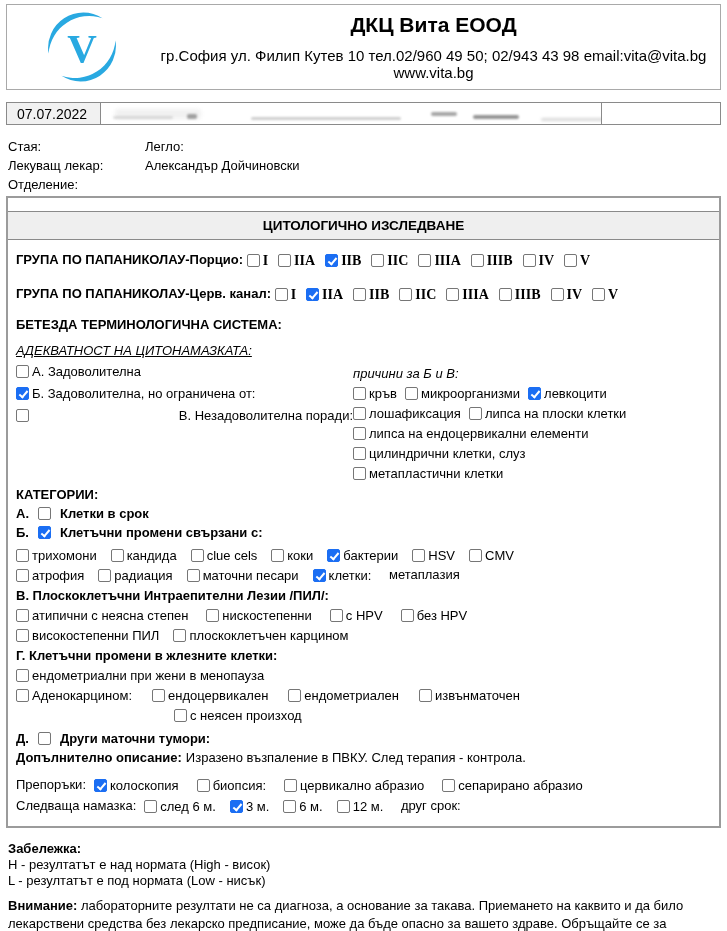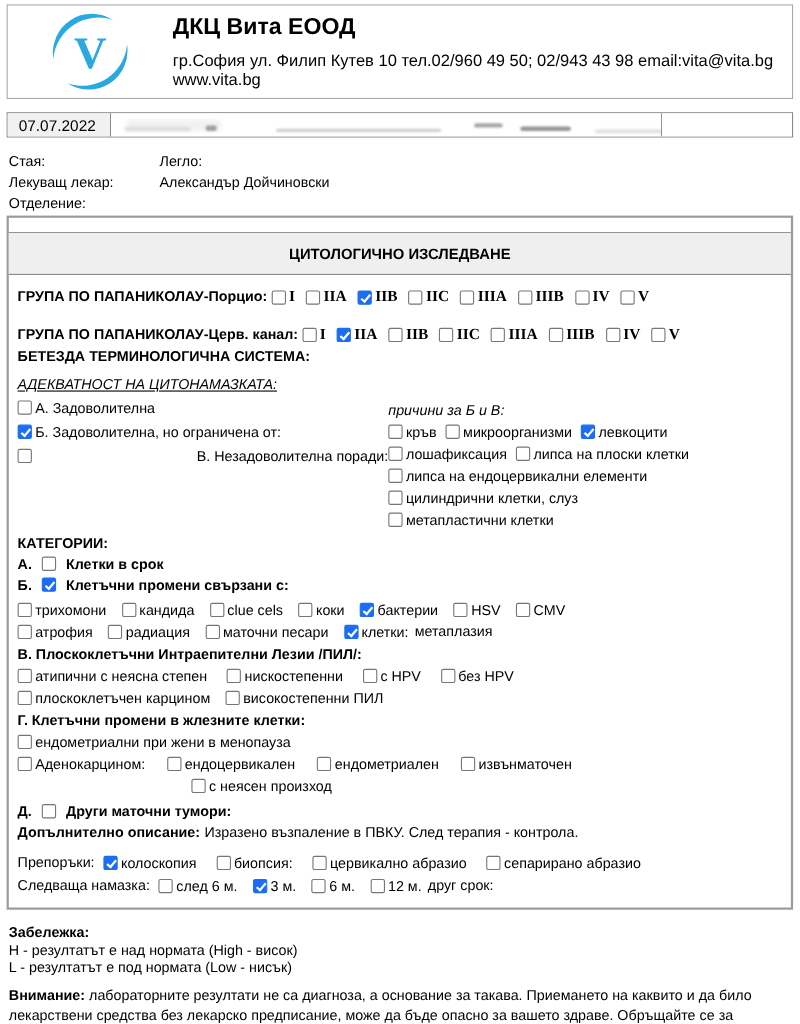--- a/index.html
+++ b/index.html
@@ -5,21 +5,21 @@
   * { box-sizing: border-box; margin: 0; padding: 0; }
   html, body { width: 727px; height: 931px; overflow: hidden; background: #fff; }
   body { font-family: "Liberation Sans", "DejaVu Sans", sans-serif; font-size: 13px; color: #000; position: relative; }
 
   
   .header-box { margin: 4px 6px 0 6px; height: 86px; border: 1px solid #a9a9a9; display: flex; align-items: center; }
   .logo { width: 150px; display: flex; justify-content: center; align-items: center; }
   .logo svg { display: block; }
   .logo .swoosh { fill: #29a9e1; }
   .logo .logo-v { fill: #29a9e1; font-family: "Liberation Serif", serif; font-size: 44px; font-weight: bold; }
-  .header-text { flex: 1; text-align: left; padding-right: 10px; }
+  .header-text { flex: 1; text-align: center; padding-right: 10px; }
   .clinic-name { font-size: 21px; font-weight: bold; margin-bottom: 10px; }
   .clinic-address, .clinic-website { font-size: 15px; line-height: 17px; }
 
   
   .strip { margin: 12px 6px 0 6px; height: 23px; border: 1px solid #8a8a8a; display: flex; }
   .date-cell { width: 94px; background: #f1f1f1; border-right: 1px solid #8a8a8a; display: flex; align-items: center; padding-left: 10px; font-size: 14px; }
   .mid-cell { flex: 1; position: relative; border-right: 1px solid #8a8a8a; background: #fff; overflow: hidden; }
   .right-cell { width: 118px; position: relative; background: #fff; overflow: hidden; }
   .smudge { position: absolute; border-radius: 2px; }
   .m1 { left: 12px; top: 13px; width: 60px; height: 3px; background: #bdbdbd; opacity: .5; filter: blur(1.3px); }
@@ -29,50 +29,50 @@
   .m5 { left: 372px; top: 12px; width: 46px; height: 4px; background: #4f4f4f; opacity: .6; filter: blur(1px); }
   .m6 { left: 440px; top: 15px; width: 90px; height: 3px; background: #b5b5b5; opacity: .5; filter: blur(1.4px); }
   .m7 { left: 14px; top: 6px; width: 86px; height: 10px; background: #ededed; opacity: .8; filter: blur(2px); }
 
   
   .patient-grid { margin: 12px 8px 0 8px; display: grid; grid-template-columns: 137px auto; line-height: 19px; }
 
   
   .form-wrap { margin: 2px 6px 0 6px; border: 2px solid #9b9b9b; }
   .form-empty-row { height: 14px; border-bottom: 1px solid #8a8a8a; }
-  .form-title { height: 38px; background: #efefef; border-bottom: 1px solid #8a8a8a; display: flex; align-items: center; justify-content: center; font-weight: bold; font-size: 13.5px; }
+  .form-title { height: 28px; background: #efefef; border-bottom: 1px solid #8a8a8a; display: flex; align-items: center; justify-content: center; font-weight: bold; font-size: 13.5px; }
   .form-body { padding: 0 0 10px 8px; }
 
   .row { line-height: 19px; }
   .b { font-weight: bold; }
   .it { font-style: italic; }
   .itu { font-style: italic; text-decoration: underline; }
 
   .pap1 { margin-top: 10px; }
   .pap2 { margin-top: 14px; }
-  .beth-head { }
+  .beth-head { margin-top: 11px; }
   .adeq-head { margin-top: 7px; }
   .cols { display: flex; margin-top: 4px; }
   .col-left { width: 337px; }
   .col-right { flex: 1; }
   .col-right .row { line-height: 19px; }
 
   .cat-head { margin-top: 2px; }
   .letter-row { display: flex; align-items: center; }
   .letter { font-weight: bold; width: 22px; }
   .letter-row .cb { margin-right: 9px; }
   .sec-head { margin-top: 1px; }
   .indent { margin-left: 158px; }
   .d-row { margin-top: 4px; }
   .desc-row { margin-top: 0; }
   .desc-row .desc-text { margin-left: 4px; }
   .prep-row { margin-top: 8px; }
   .prep-row > .lbl, .next-row > .lbl { margin-right: 8px; }
   .next-row { margin-top: 1px; }
-  .suffix { margin-left: 2px; }
+  .suffix { margin-left: 14px; }
 
   
   .cb { display: inline-block; width: 13px; height: 13px; border: 1px solid #767676; border-radius: 2px; background: #fff; position: relative; flex: none; }
   .cb.checked { background: #1b6ef3; border-color: #1b6ef3; }
   .cb.checked::after { content: ""; position: absolute; left: 4px; top: 1px; width: 3px; height: 7px; border: solid #fff; border-width: 0 2px 2px 0; transform: rotate(40deg); }
 
   .grp { display: inline; }
   .cb-item { display: inline-flex; align-items: center; gap: 3px; margin-right: 14px; vertical-align: middle; }
   .cb-item:last-child { margin-right: 0; }
   .gap8 .cb-item { margin-right: 8px; }
@@ -323,24 +323,24 @@
               <span class="cb"></span>
               <span class="cb-label">с HPV</span>
             </span><span class="cb-item">
               <span class="cb"></span>
               <span class="cb-label">без HPV</span>
             </span></span>
       </div>
       <div class="row">
         <span class="grp"><span class="cb-item">
               <span class="cb"></span>
+              <span class="cb-label">високостепенни ПИЛ</span>
+            </span><span class="cb-item">
+              <span class="cb"></span>
               <span class="cb-label">плоскоклетъчен карцином</span>
-            </span><span class="cb-item">
-              <span class="cb"></span>
-              <span class="cb-label">високостепенни ПИЛ</span>
             </span></span>
       </div>
 
       <div class="row b sec-head">Г. Клетъчни промени в жлезните клетки:</div>
       <div class="row">
         <span class="grp"><span class="cb-item">
               <span class="cb"></span>
               <span class="cb-label">ендометриални при жени в менопауза</span>
             </span></span>
       </div>

